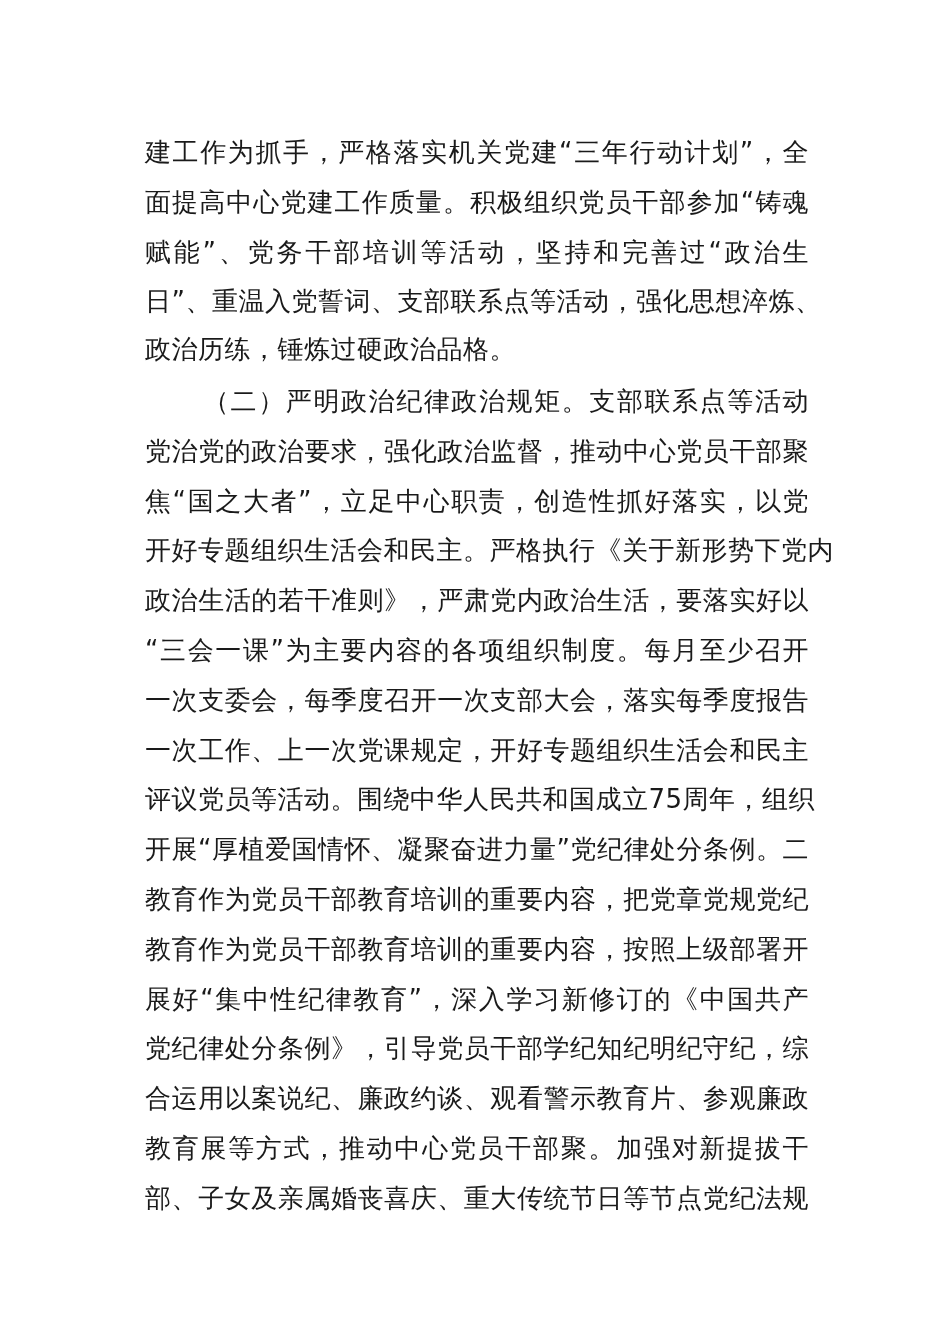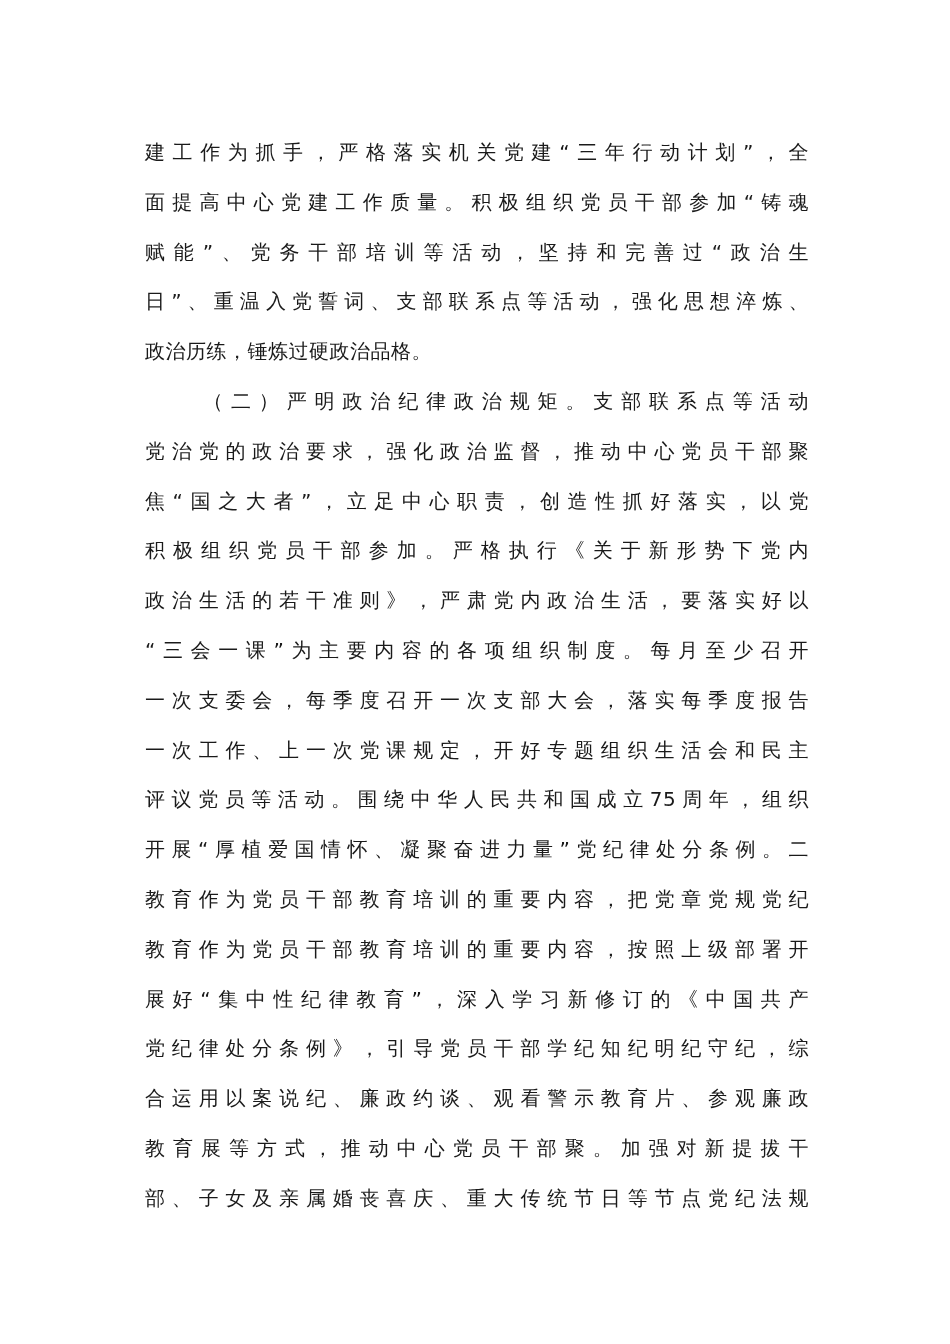--- a/index.html
+++ b/index.html
@@ -2,41 +2,41 @@
 <html><head>
   <meta charset="utf-8">
   <style>
     html, body { margin: 0; padding: 0; background: #ffffff; }
     body { width: 950px; height: 1344px; position: relative; overflow: hidden; }
     .page { position: absolute; left: 0; top: 0; width: 950px; height: 1344px; background: #fff; }
     .text-block { position: absolute; left: 145px; top: 128px; width: 664px; }
     .line {
       height: 49.8px; line-height: 49.8px;
       font-family: "DejaVu Sans", "Liberation Sans", sans-serif;
-      font-size: 20px; color: #1a1a1a;
+      font-size: 26px; color: #1a1a1a;
       white-space: nowrap; text-align: justify; text-align-last: justify;
       letter-spacing: 0.5px;
     }
-    .line.last { text-align-last: left; }
+    .line.last { text-align-last: left; font-family: Liberation Mono, monospace; }
     .line.indent { padding-left: 58px; }
   </style>
 </head>
 <body>
 
 <div class="page">
   <div class="text-block">
     <div class="line">建工作为抓手，严格落实机关党建“三年行动计划”，全</div>
     <div class="line">面提高中心党建工作质量。积极组织党员干部参加“铸魂</div>
     <div class="line">赋能”、党务干部培训等活动，坚持和完善过“政治生</div>
     <div class="line">日”、重温入党誓词、支部联系点等活动，强化思想淬炼、</div>
     <div class="line last">政治历练，锤炼过硬政治品格。</div>
     <div class="line indent">（二）严明政治纪律政治规矩。支部联系点等活动</div>
     <div class="line">党治党的政治要求，强化政治监督，推动中心党员干部聚</div>
     <div class="line">焦“国之大者”，立足中心职责，创造性抓好落实，以党</div>
-    <div class="line">积极组织党员干部参加。严格执行《关于新形势下党内</div>
+    <div class="line">开好专题组织生活会和民主。严格执行《关于新形势下党内</div>
     <div class="line">政治生活的若干准则》，严肃党内政治生活，要落实好以</div>
     <div class="line">“三会一课”为主要内容的各项组织制度。每月至少召开</div>
     <div class="line">一次支委会，每季度召开一次支部大会，落实每季度报告</div>
     <div class="line">一次工作、上一次党课规定，开好专题组织生活会和民主</div>
     <div class="line">评议党员等活动。围绕中华人民共和国成立75周年，组织</div>
     <div class="line">开展“厚植爱国情怀、凝聚奋进力量”党纪律处分条例。二</div>
     <div class="line">教育作为党员干部教育培训的重要内容，把党章党规党纪</div>
     <div class="line">教育作为党员干部教育培训的重要内容，按照上级部署开</div>
     <div class="line">展好“集中性纪律教育”，深入学习新修订的《中国共产</div>
     <div class="line">党纪律处分条例》，引导党员干部学纪知纪明纪守纪，综</div>

